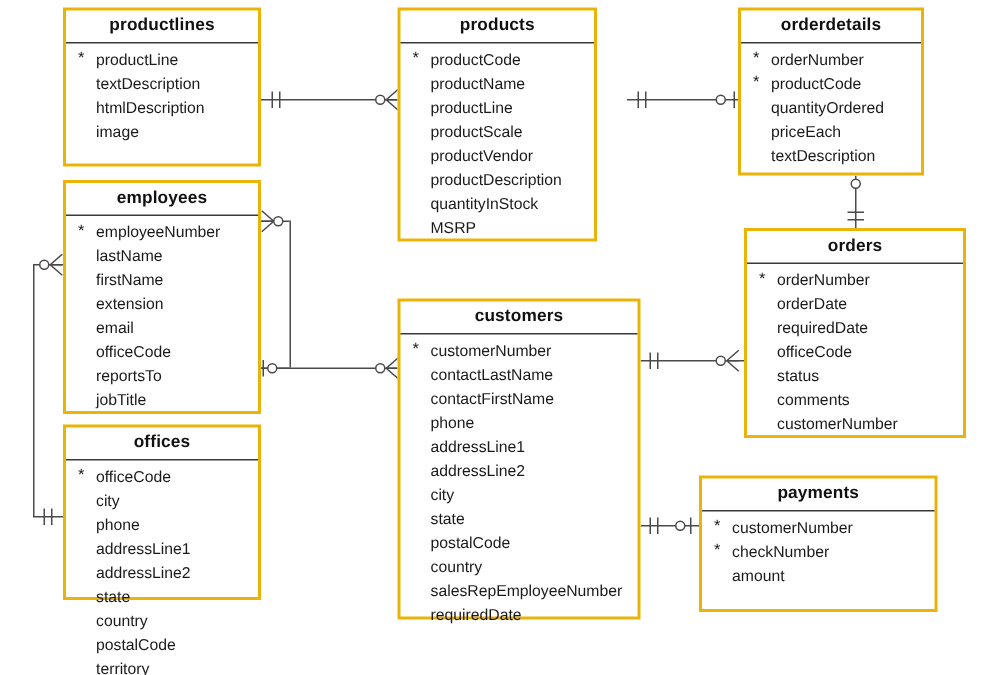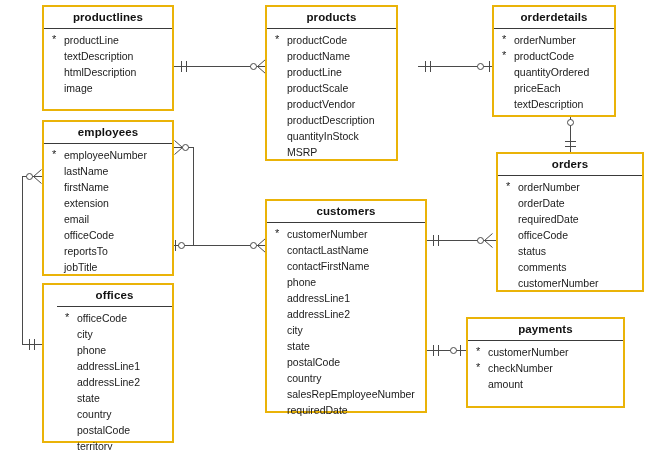--- a/index.html
+++ b/index.html
@@ -243,21 +243,21 @@
         <div class="field"><span>addressLine1</span></div>
         <div class="field"><span>addressLine2</span></div>
         <div class="field"><span>city</span></div>
         <div class="field"><span>state</span></div>
         <div class="field"><span>postalCode</span></div>
         <div class="field"><span>country</span></div>
         <div class="field"><span>salesRepEmployeeNumber</span></div>
         <div class="field"><span>requiredDate</span></div>
       </div>
     </div>
-    <div class="entity" style="left: 42px; top: 283px; width: 132px; height: 160px; padding-left: 13px;">
+    <div class="entity" style="left: 42px; top: 283px; width: 132px; height: 117px;">
       <div class="entity-title">offices</div>
       <div class="entity-fields">
         <div class="field"><span class="pk-mark">*</span><span>officeCode</span></div>
         <div class="field"><span>city</span></div>
         <div class="field"><span>phone</span></div>
         <div class="field"><span>addressLine1</span></div>
         <div class="field"><span>addressLine2</span></div>
         <div class="field"><span>state</span></div>
         <div class="field"><span>country</span></div>
         <div class="field"><span>postalCode</span></div>

